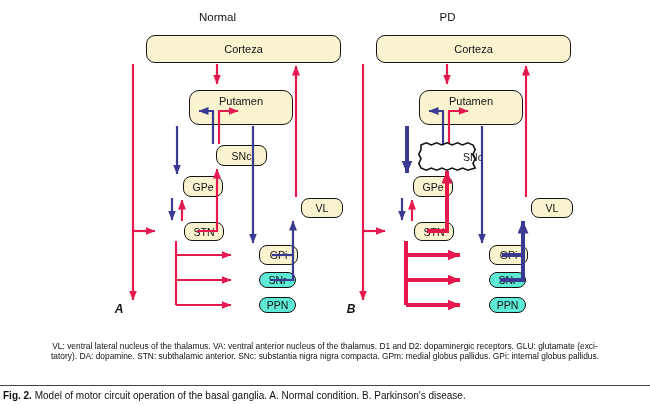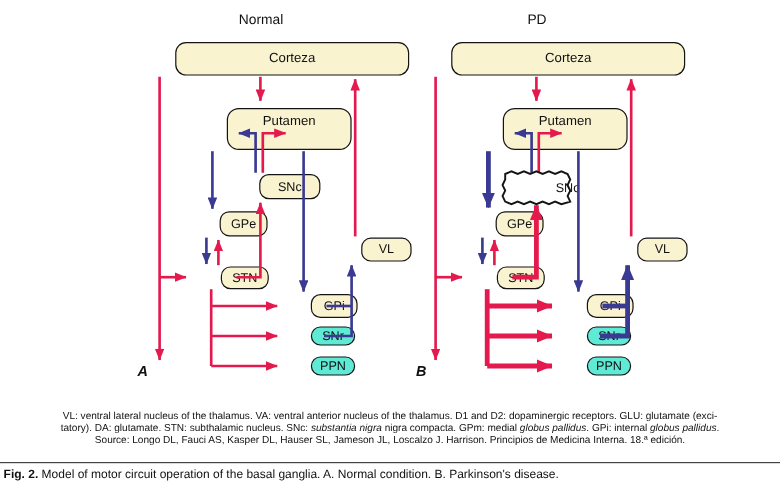--- a/index.html
+++ b/index.html
@@ -14,21 +14,21 @@
   .box.noborder{border:none;border-radius:0;background:#fff;}
   svg.arrows{position:absolute;left:0;top:0;pointer-events:none;}
   .r2{stroke:#e4194e;stroke-width:2.2;fill:none;}
   .b2{stroke:#3a3a92;stroke-width:2.2;fill:none;}
   .r4{stroke:#e4194e;stroke-width:4;fill:none;}
   .b4{stroke:#3a3a92;stroke-width:4;fill:none;}
   .corner-label{position:absolute;width:20px;text-align:center;
        font-weight:bold;font-style:italic;font-size:12px;color:#111;}
   .legend{position:absolute;left:2px;top:341px;width:646px;text-align:center;}
   .lg-line{font-size:8.4px;line-height:10px;white-space:nowrap;color:#111;}
-  .it{font-style:italic;}
+  .it{}
   .bold{font-weight:bold;}
   .rule{position:absolute;left:0;top:385px;width:650px;border-top:1.4px solid #444;}
   .caption{position:absolute;left:3px;top:390px;width:644px;font-size:10px;
        line-height:12px;white-space:nowrap;color:#111;}
 </style>
 </head>
 <body>
 
 <div id="fig">
 
@@ -111,21 +111,20 @@
       <path class="r4" d="M406,305 H460" marker-end="url(#mR4)"></path>
       <path class="b4" d="M502,255 H523"></path>
       <path class="b4" d="M500,280 H523 V221" marker-end="url(#mB4)"></path>
       <path class="r2" d="M526,197 V66" marker-end="url(#mR2)"></path>
       <polygon id="snc-zigzag" fill="none" stroke="#141414" stroke-width="1.6" points="421.0,145.0 426.2,142.8 431.4,145.0 436.6,142.8 441.8,145.0 447.0,142.8 452.2,145.0 457.4,142.8 462.6,145.0 467.8,142.8 473.0,145.0 475.2,149.6 473.0,154.2 475.2,158.8 473.0,163.4 475.2,168.0 467.8,170.2 462.6,168.0 457.4,170.2 452.2,168.0 447.0,170.2 441.8,168.0 436.6,170.2 431.4,168.0 426.2,170.2 421.0,168.0 418.8,163.4 421.0,158.8 418.8,154.2 421.0,149.6"></polygon>
     </g>
   </svg>
 
   <div class="legend">
     <div class="lg-line"><span>VL: ventral lateral nucleus of the thalamus. VA: ventral anterior nucleus of the thalamus. D1 and D2: dopaminergic receptors. GLU: glutamate (exci-</span></div>
-    <div class="lg-line"><span>tatory). DA: glutamate. STN: subthalamic nucleus. SNc: </span><span class="it">substantia nigra</span><span> nigra compacta. GPm: medial </span><span class="it">globus pallidus</span><span>. GPi: internal </span><span class="it">globus pallidus</span><span>.</span></div>
-    <div class="lg-line"><span>Source: Longo DL, Fauci AS, Kasper DL, Hauser SL, Jameson JL, Loscalzo J. Harrison. Principios de Medicina Interna. 18.ª edición.</span></div>
+    <div class="lg-line"><span>tatory). DA: dopamine. STN: subthalamic anterior. SNc: </span><span class="it">substantia nigra</span><span> nigra compacta. GPm: medial </span><span class="it">globus pallidus</span><span>. GPi: internal </span><span class="it">globus pallidus</span><span>.</span></div>
   </div>
 
   <div class="rule"></div>
 
   <div class="caption"><span class="bold">Fig. 2.</span><span> Model of motor circuit operation of the basal ganglia. A. Normal condition. B. Parkinson's disease.</span></div>
 
 </div>
 
 </body></html>

